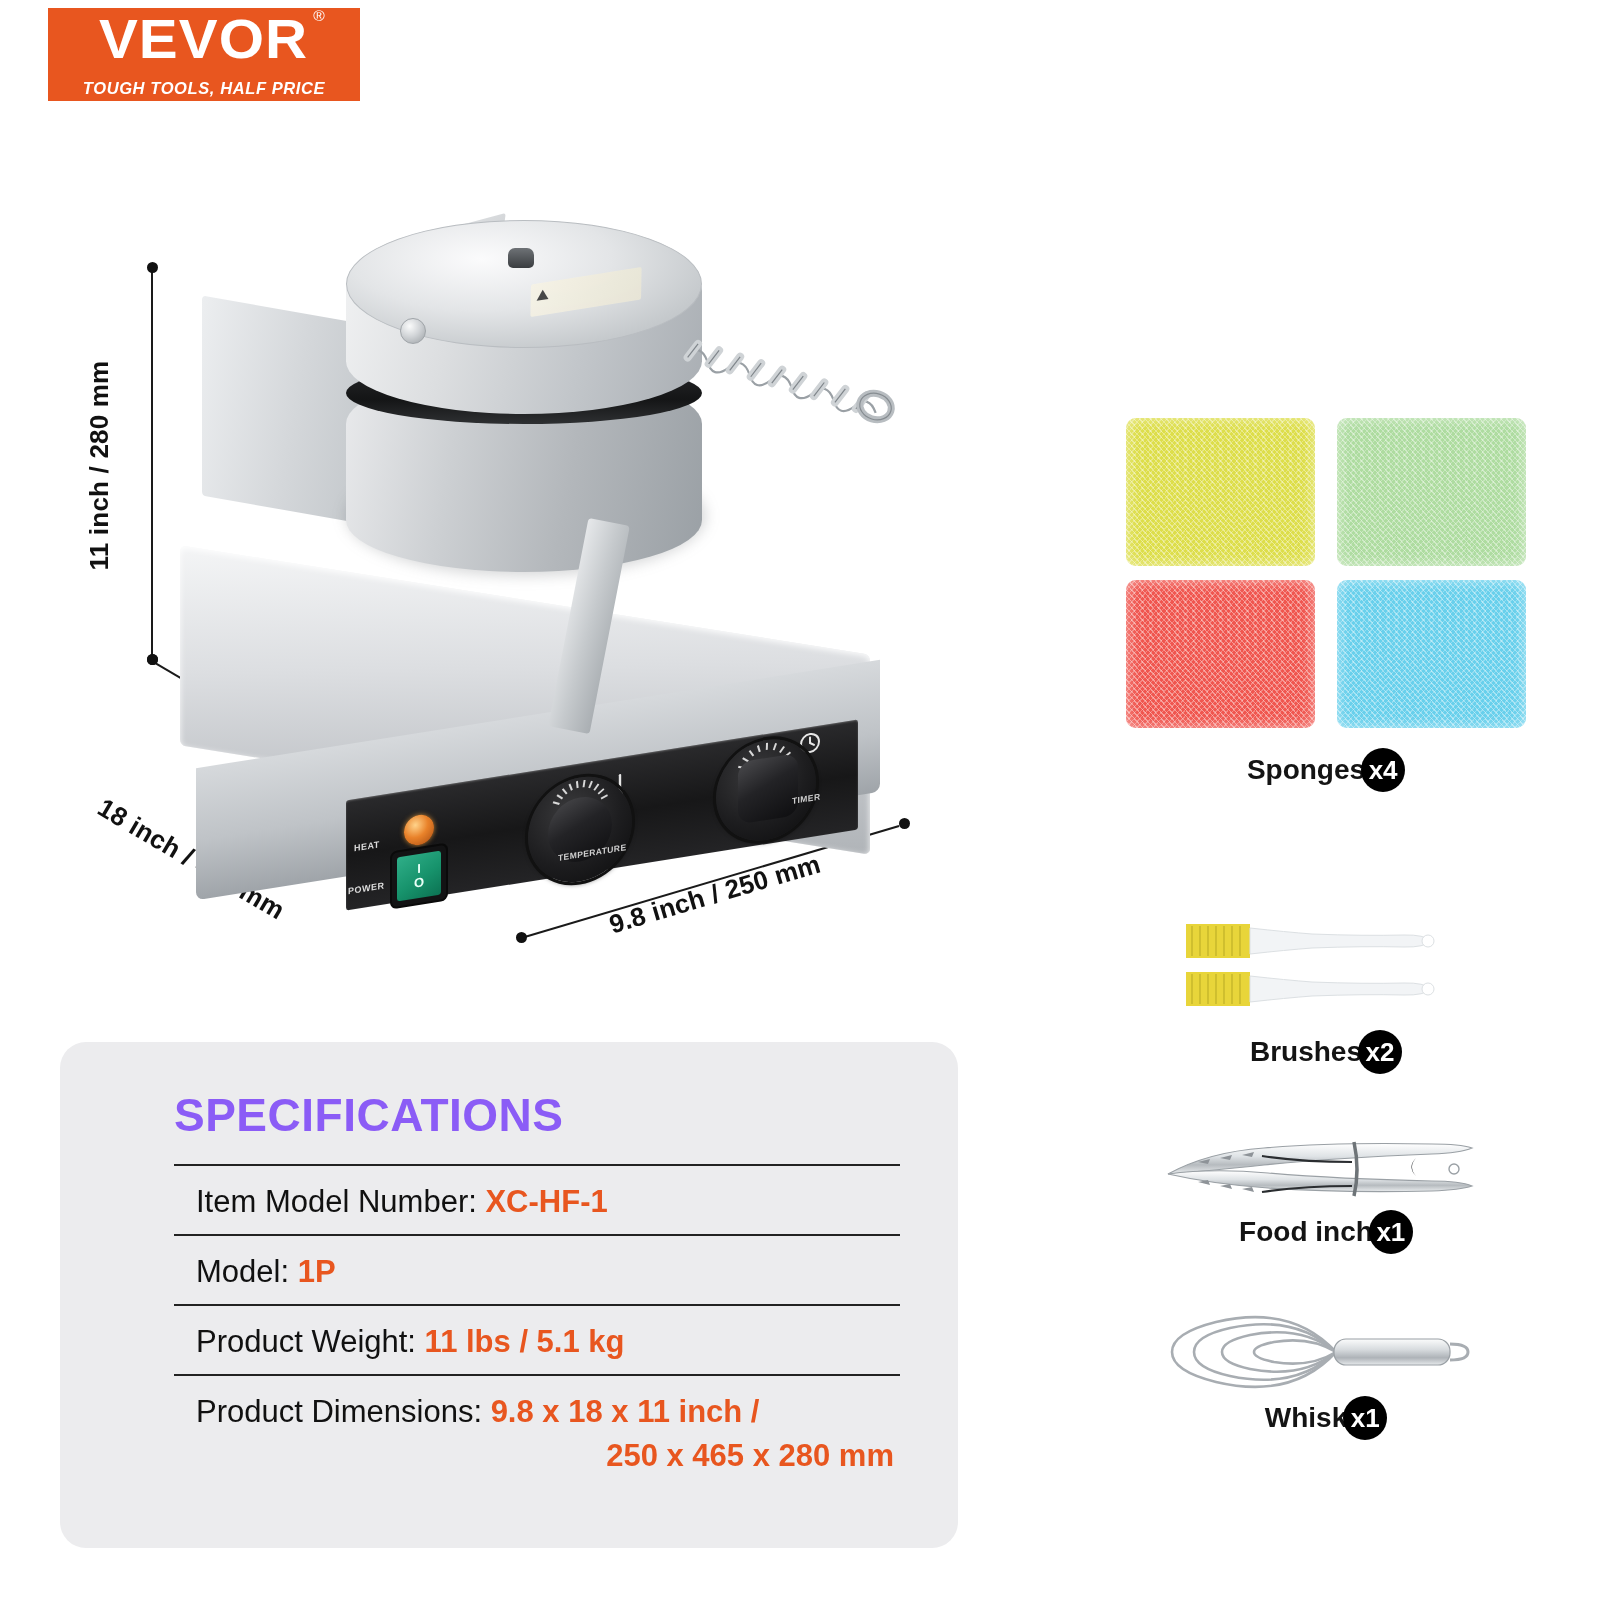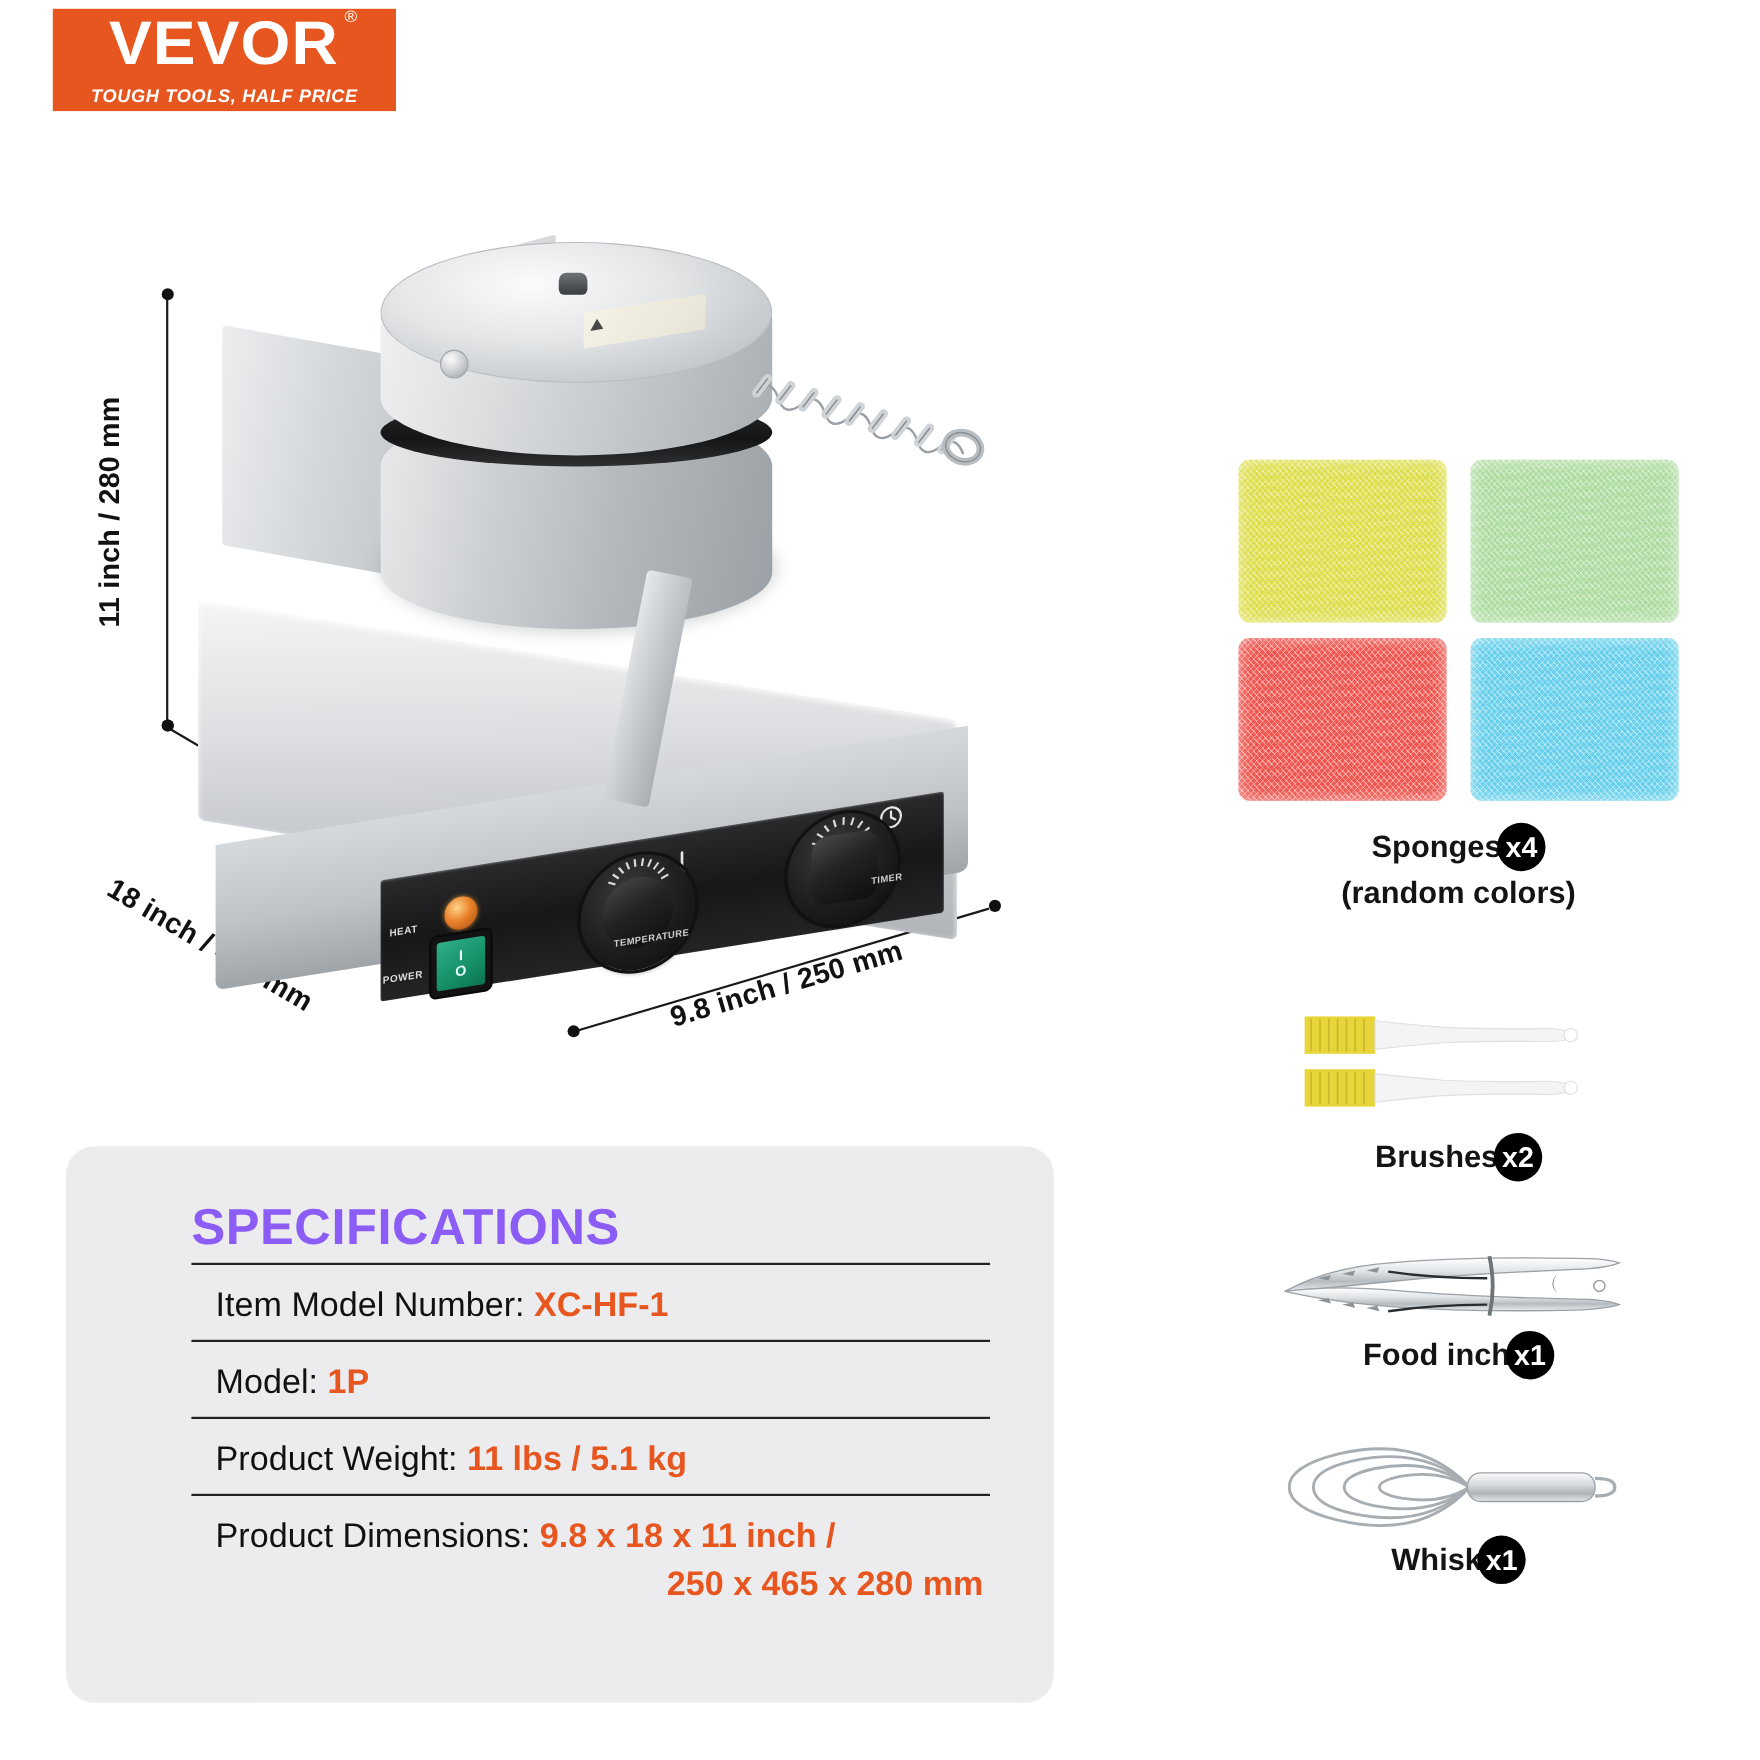--- a/index.html
+++ b/index.html
@@ -342,21 +342,21 @@
   .spec-title {
     position: absolute;
     left: 114px; top: 46px;
     font-size: 46px;
     font-weight: 700;
     color: #8b5cf6;
     letter-spacing: .5px;
   }
   .spec-list {
     position: absolute;
-    left: 114px; top: 106px;
+    left: 114px; top: 122px;
     width: 726px;
   }
   .spec-row {
     border-top: 2px solid #222;
     padding: 14px 0 10px 22px;
     font-size: 31px;
     color: #111;
     font-weight: 400;
     line-height: 1.42;
   }
@@ -514,21 +514,20 @@
     <div class="sponge" style="background:#DDDE4A;"></div>
     <div class="sponge" style="background:#AEDCA0;"></div>
     <div class="sponge" style="background:#F0564F;"></div>
     <div class="sponge" style="background:#68D0EC;"></div>
   </div>
   <div class="acc" style="left:1126px; top:748px; width:400px;">
     <div class="acc-label">
       <span>Sponges</span>
       <span class="badge">x4</span>
     </div>
-    <div class="acc-sub">(random colors)</div>
   </div>
 
   <div class="brushes">
     <svg width="300" height="96" viewBox="0 0 300 96" aria-hidden="true">
       <g>
         <rect x="8" y="6" width="64" height="34" fill="#E8D53A"></rect>
         <g stroke="#C9B92C" stroke-width="1.6">
           <path d="M14 8 V38"></path>
             <path d="M22 8 V38"></path>
             <path d="M30 8 V38"></path>

